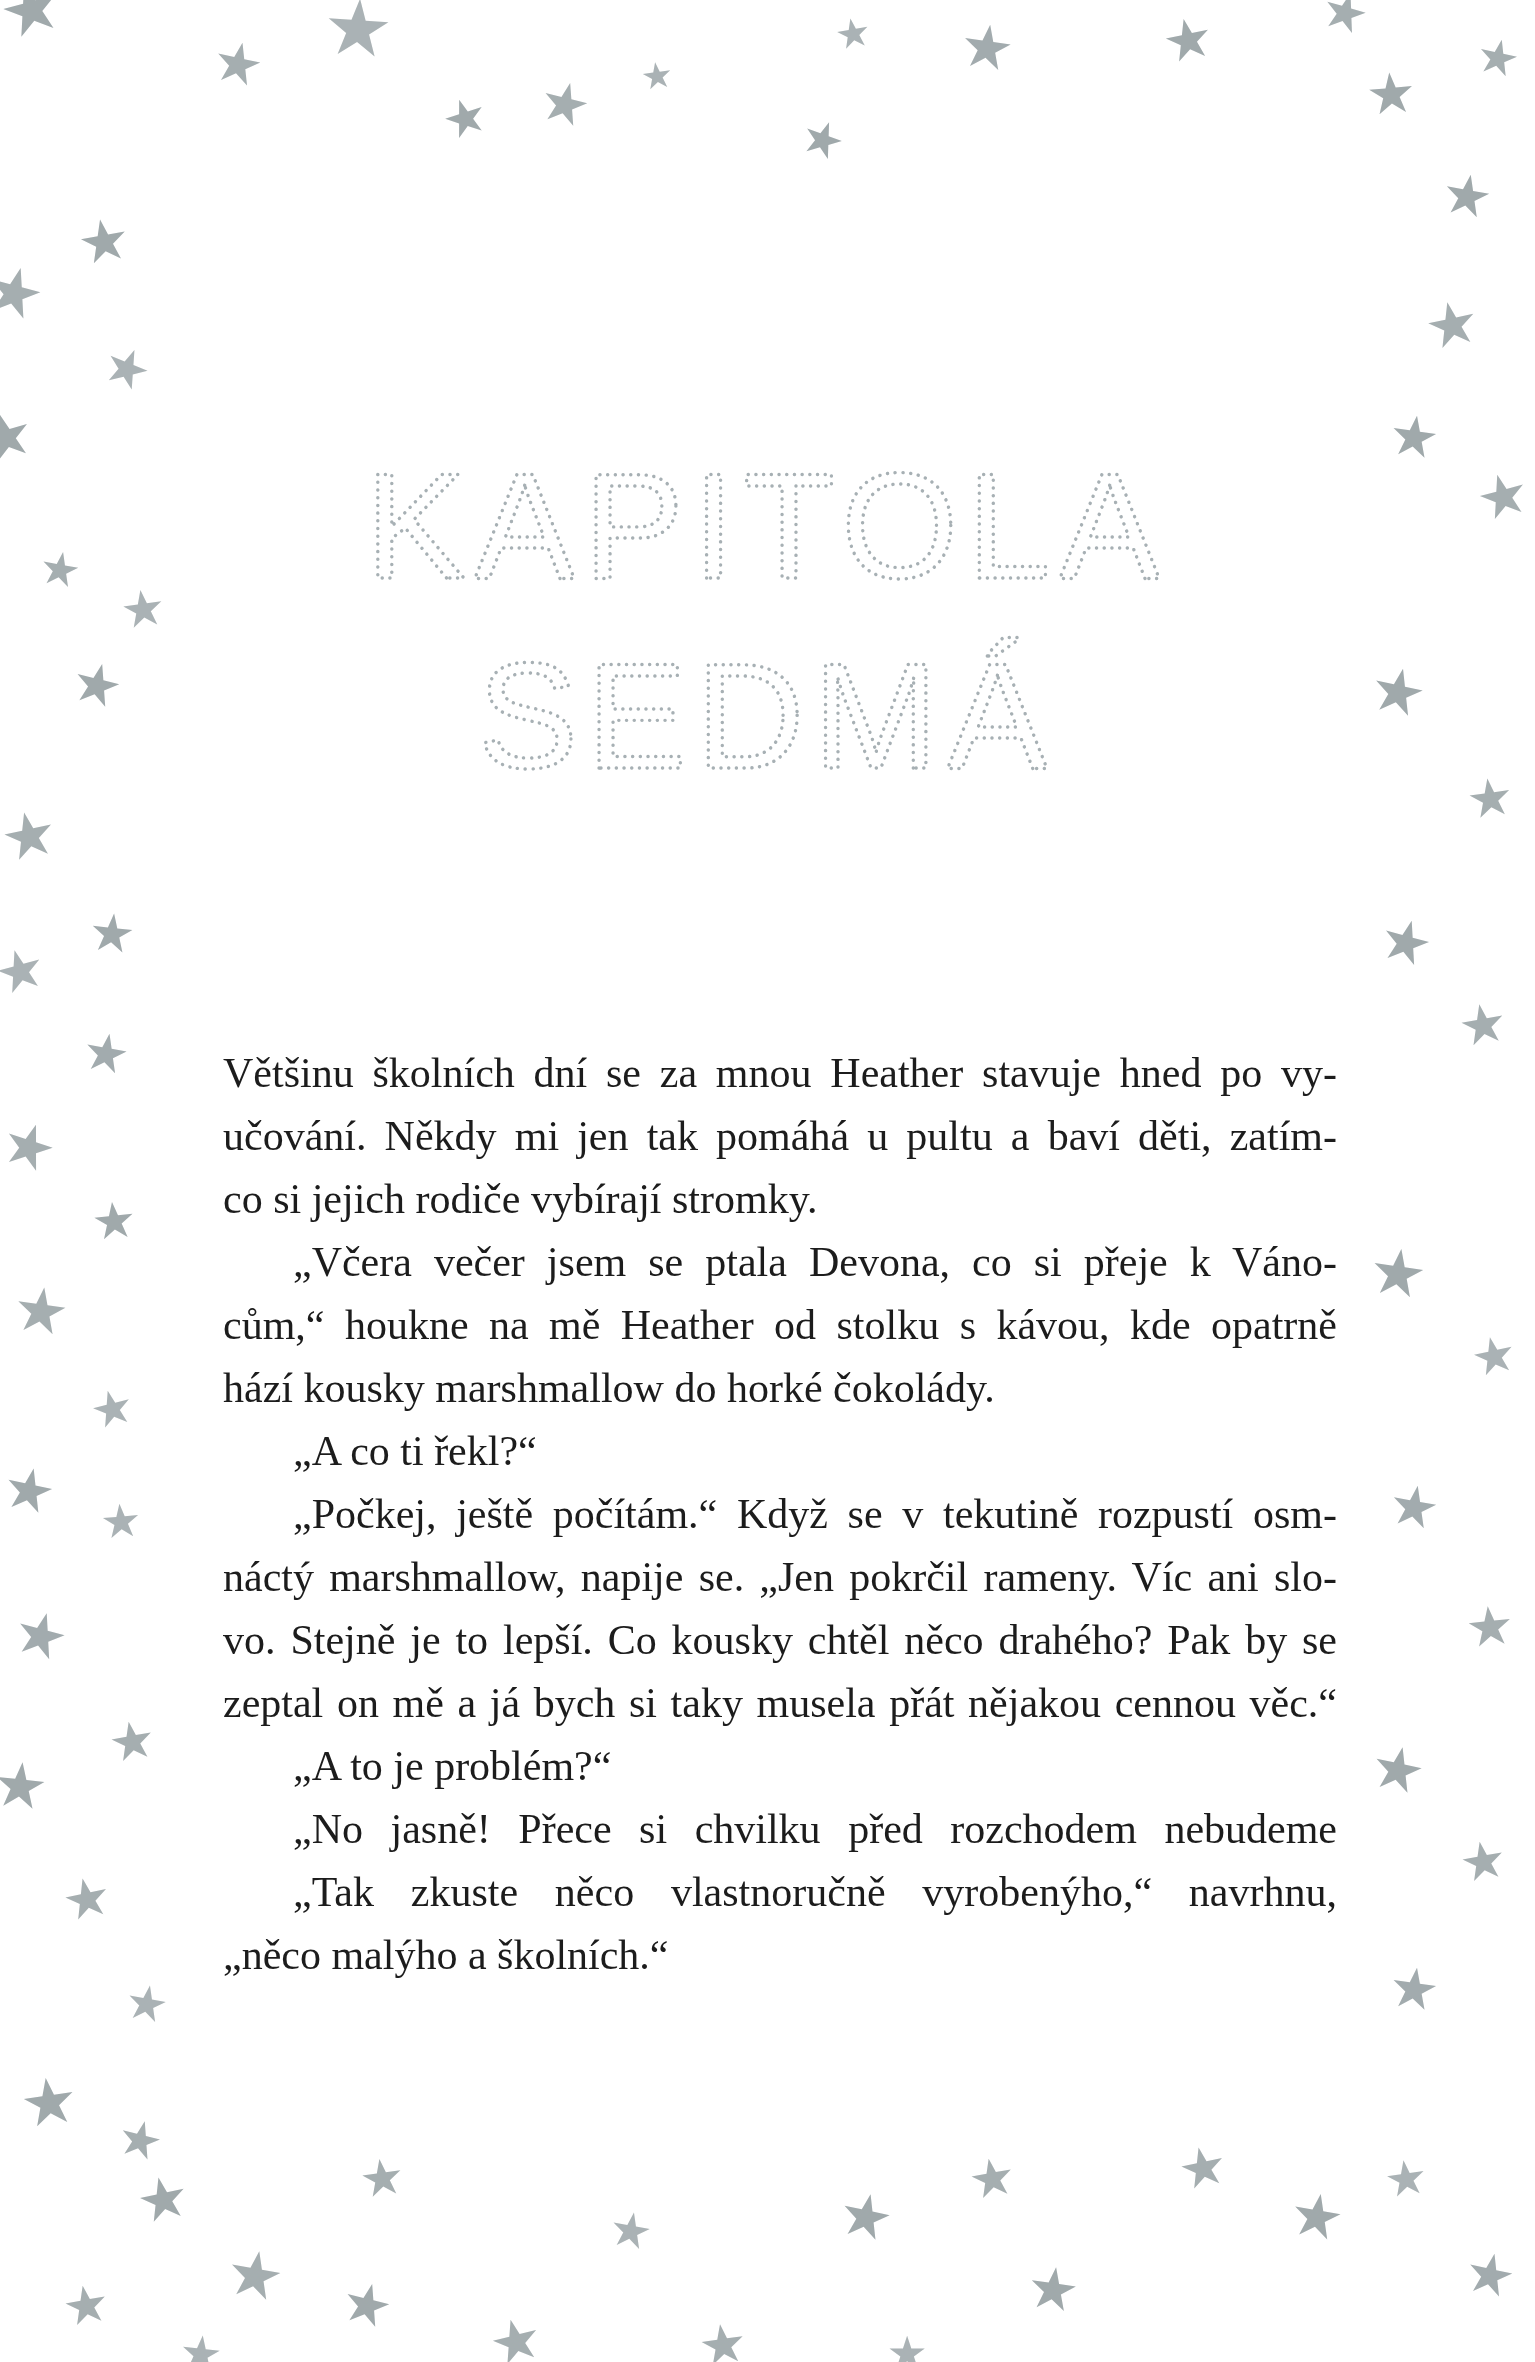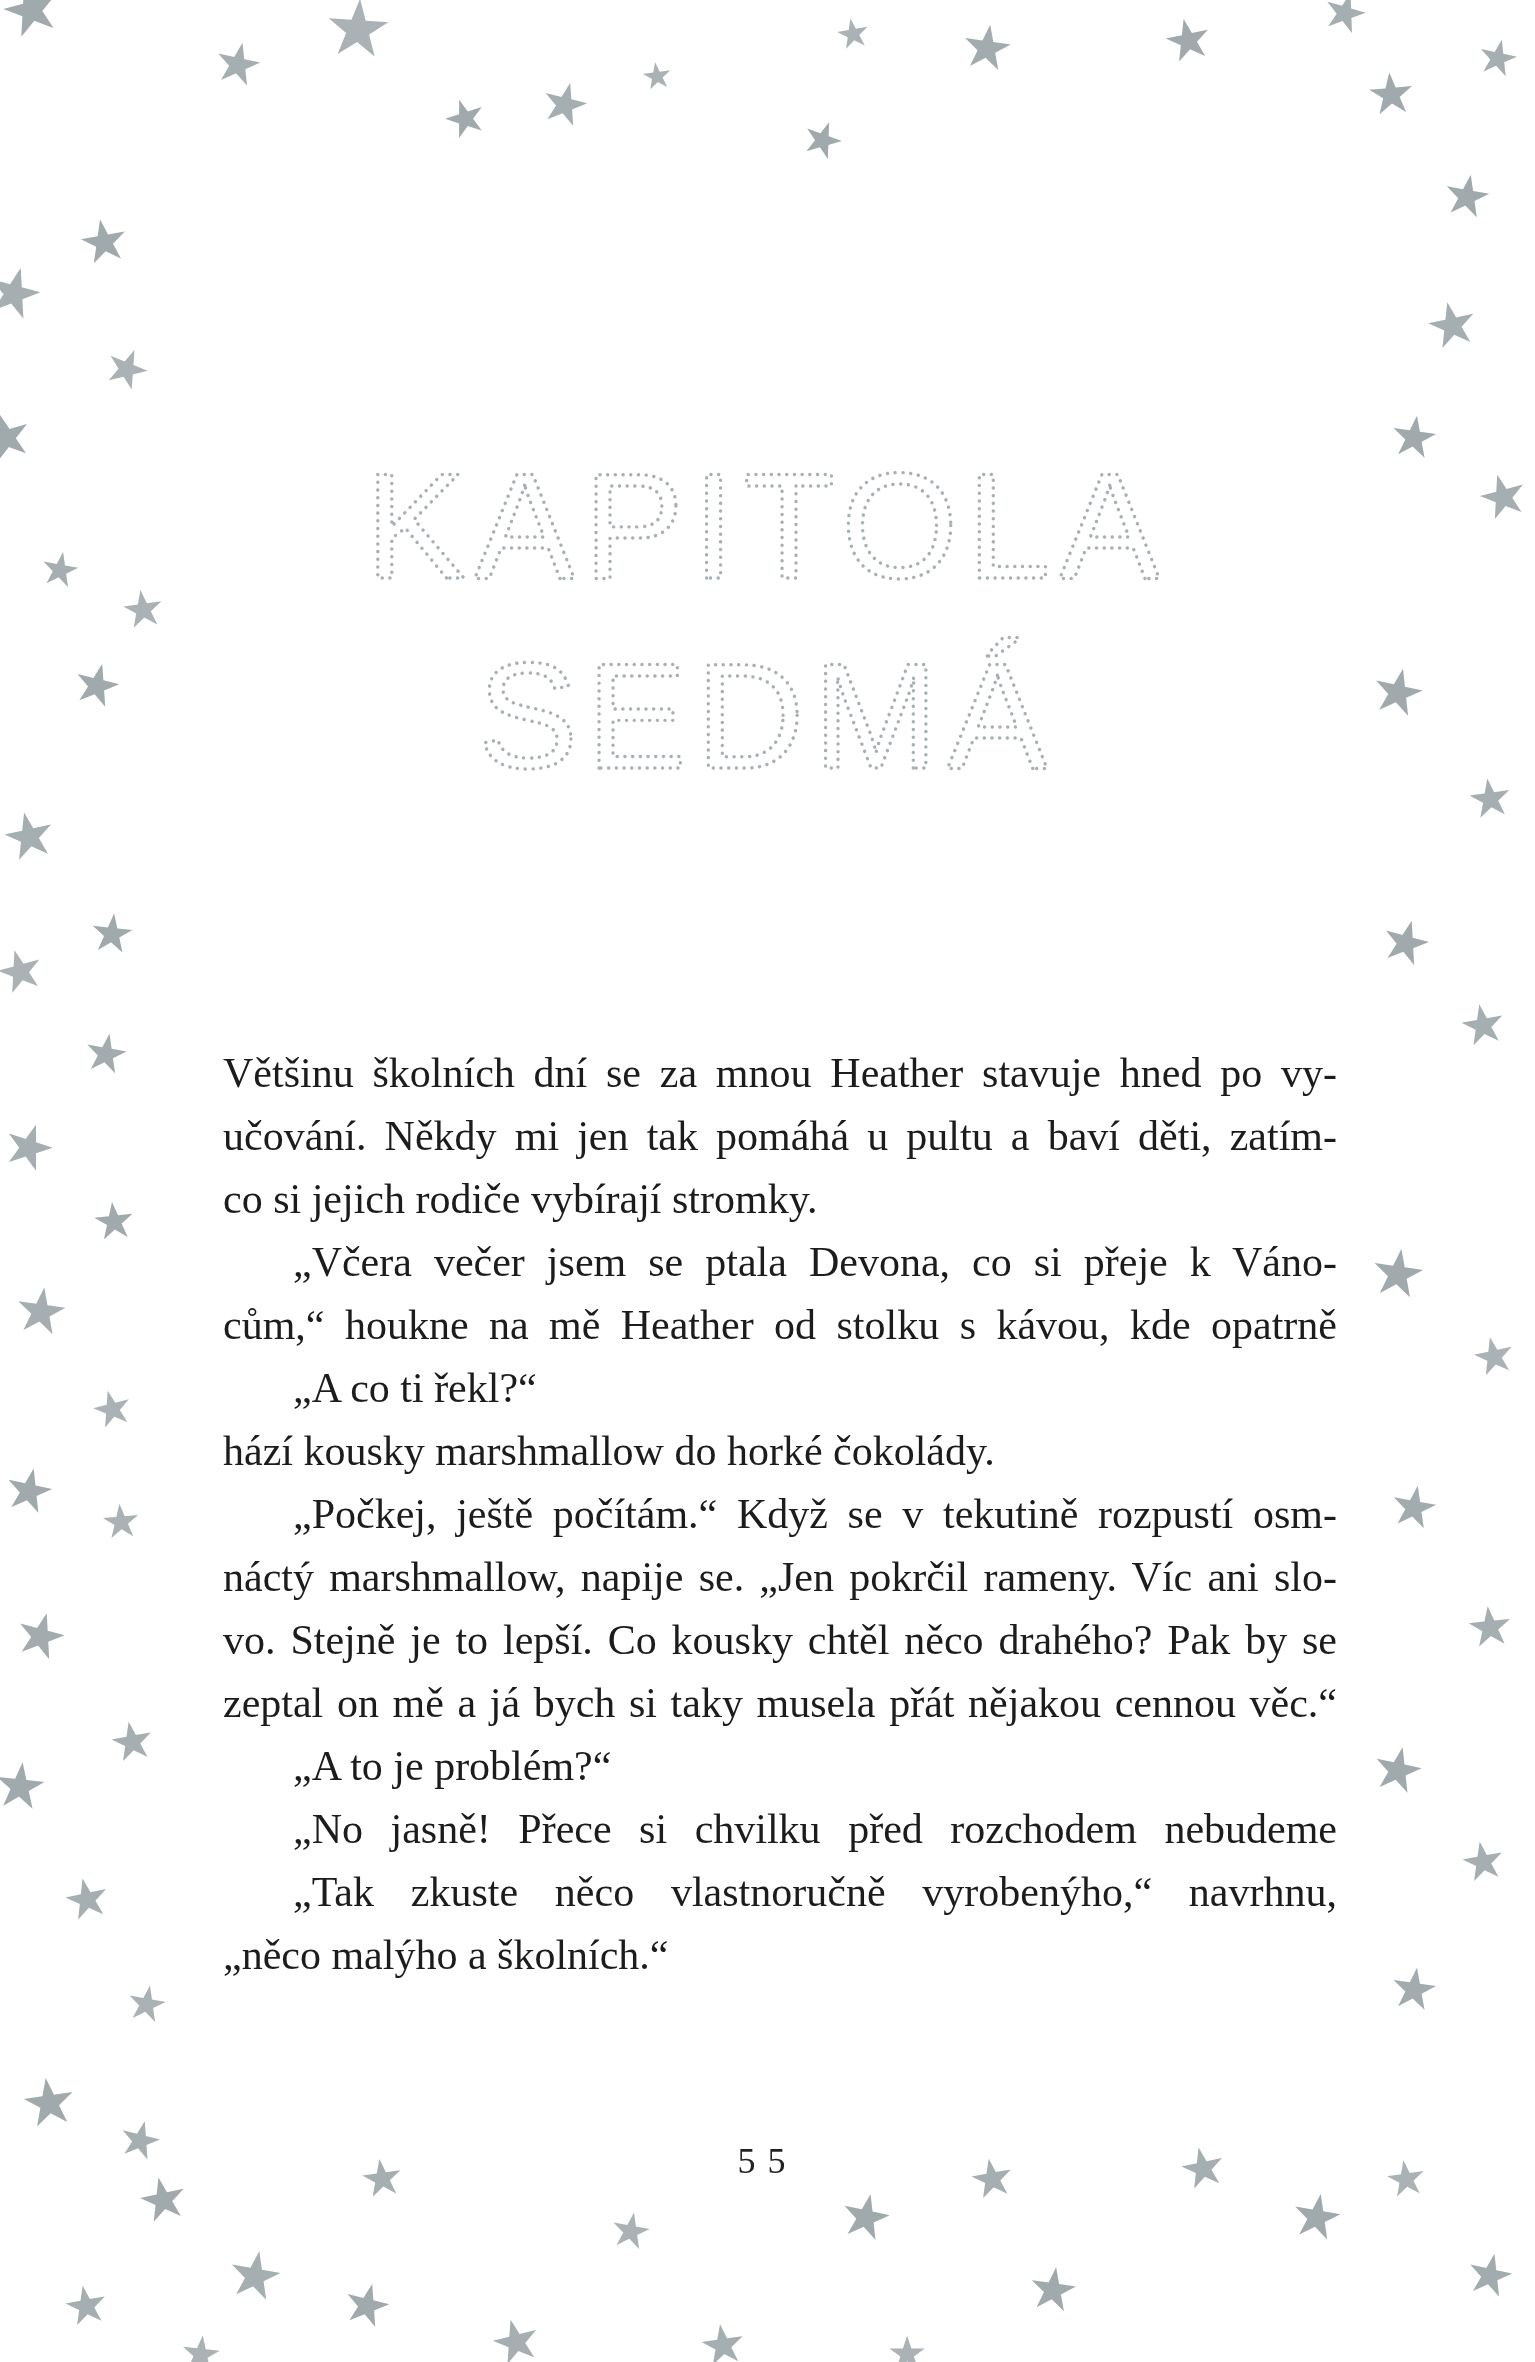--- a/index.html
+++ b/index.html
@@ -143,27 +143,26 @@
     <text x="767" y="158" text-anchor="middle">KAPITOLA</text>
     <text x="767" y="348" text-anchor="middle">SEDMÁ</text>
   </svg>
 
   <div class="body-text">
       <div class="line just">Většinu školních dní se za mnou Heather stavuje hned po vy-</div>
       <div class="line just">učování. Někdy mi jen tak pomáhá u pultu a baví děti, zatím-</div>
       <div class="line">co si jejich rodiče vybírají stromky.</div>
       <div class="line just indent">„Včera večer jsem se ptala Devona, co si přeje k Váno-</div>
       <div class="line just">cům,“ houkne na mě Heather od stolku s kávou, kde opatrně</div>
+      <div class="line">hází kousky marshmallow do horké čokolády.</div>
       <div class="line indent">„A co ti řekl?“</div>
-      <div class="line">hází kousky marshmallow do horké čokolády.</div>
       <div class="line just indent">„Počkej, ještě počítám.“ Když se v tekutině rozpustí osm-</div>
       <div class="line just">náctý marshmallow, napije se. „Jen pokrčil rameny. Víc ani slo-</div>
       <div class="line just">vo. Stejně je to lepší. Co kousky chtěl něco drahého? Pak by se</div>
       <div class="line just">zeptal on mě a já bych si taky musela přát nějakou cennou věc.“</div>
       <div class="line indent">„A to je problém?“</div>
       <div class="line just indent">„No jasně! Přece si chvilku před rozchodem nebudeme</div>
       <div class="line just indent">„Tak zkuste něco vlastnoručně vyrobenýho,“ navrhnu,</div>
       <div class="line">„něco malýho a školních.“</div>
     </div>
 
-  <div class="page-number">55</div>
 
 </div>
 
 </body></html>

